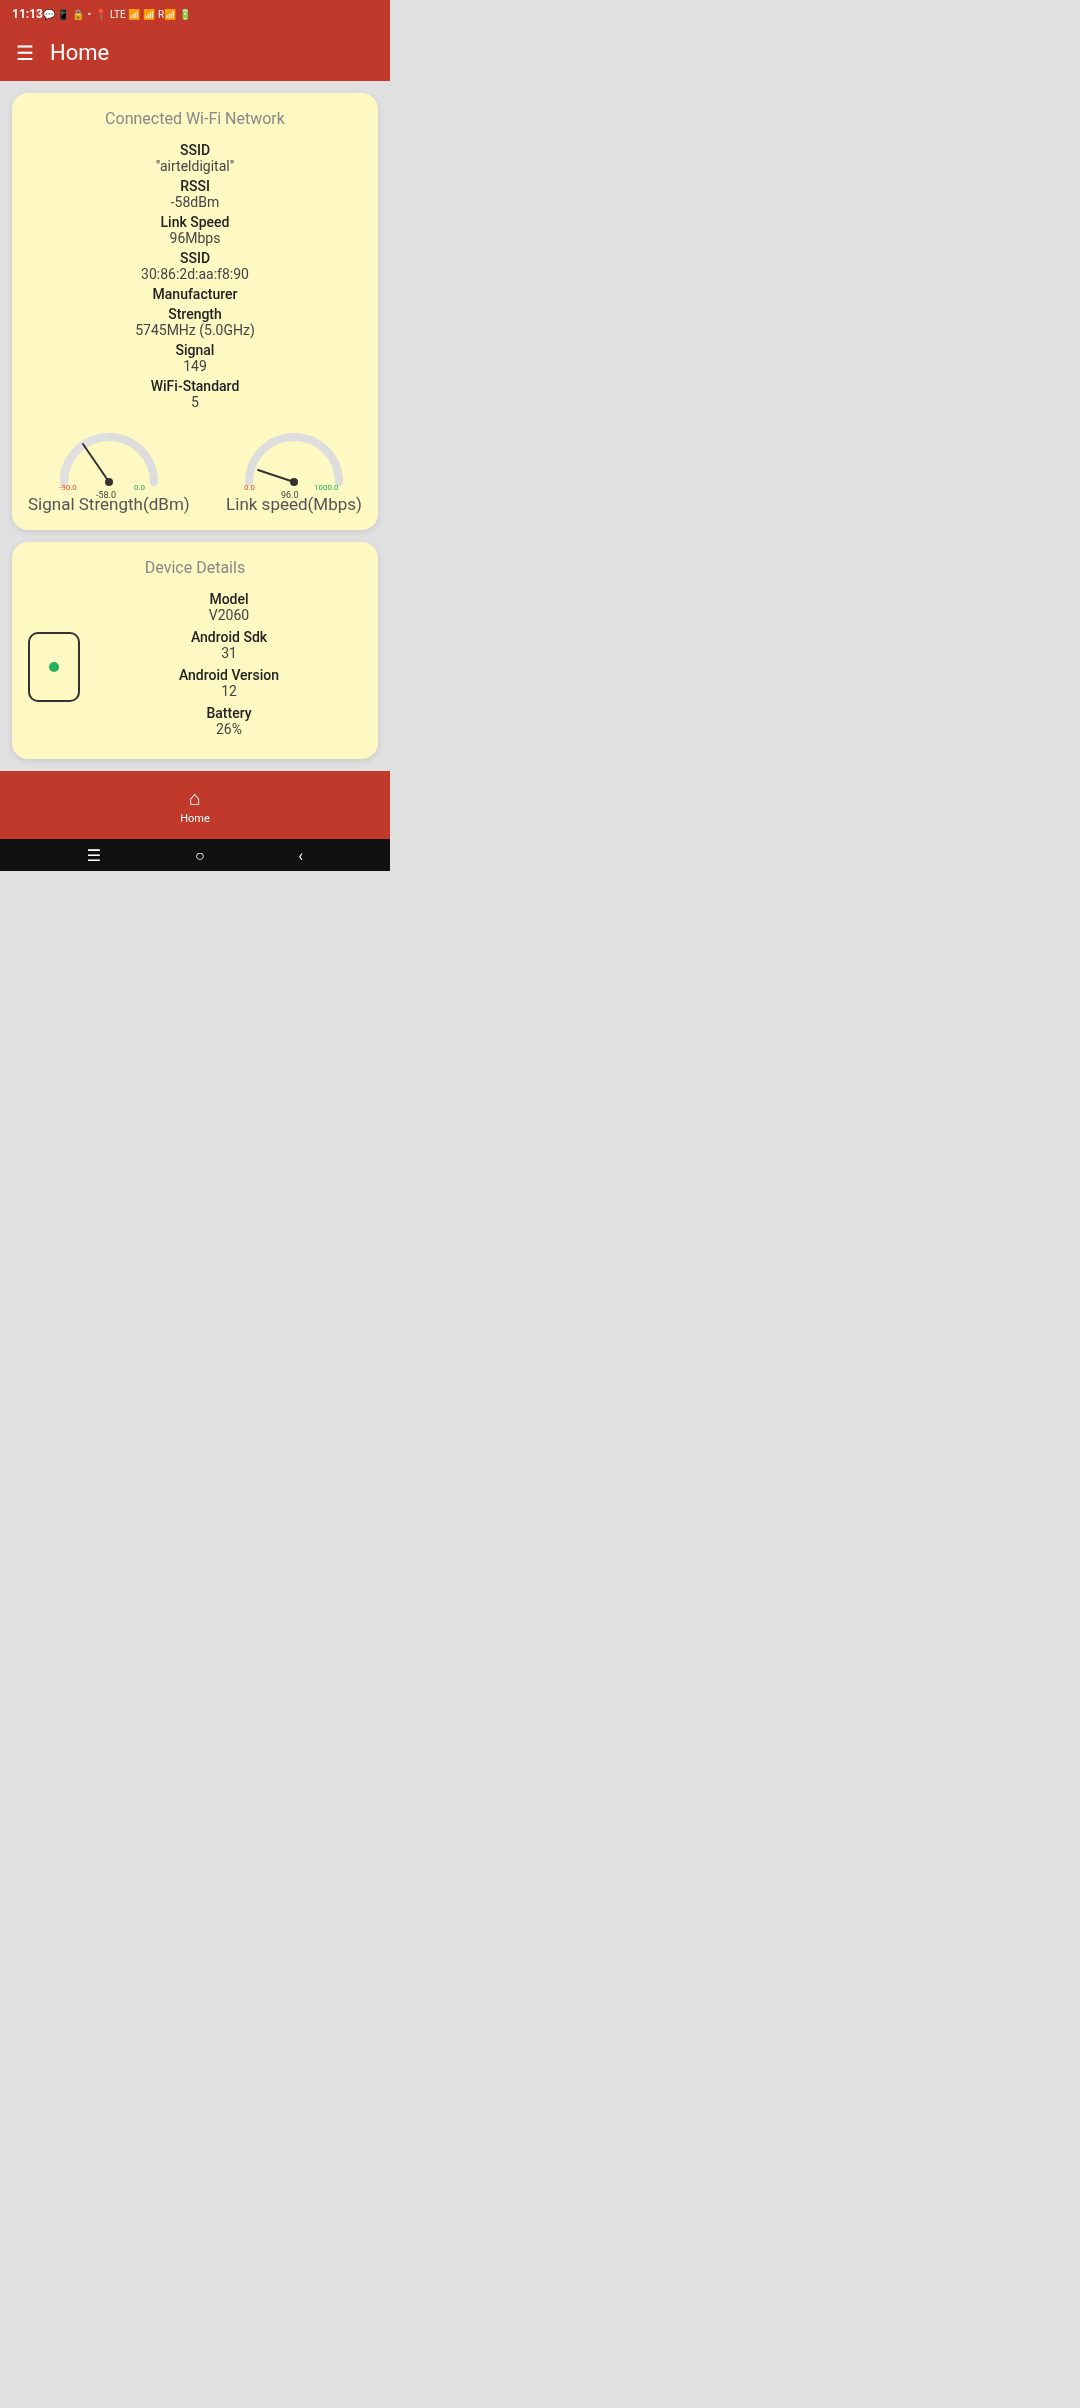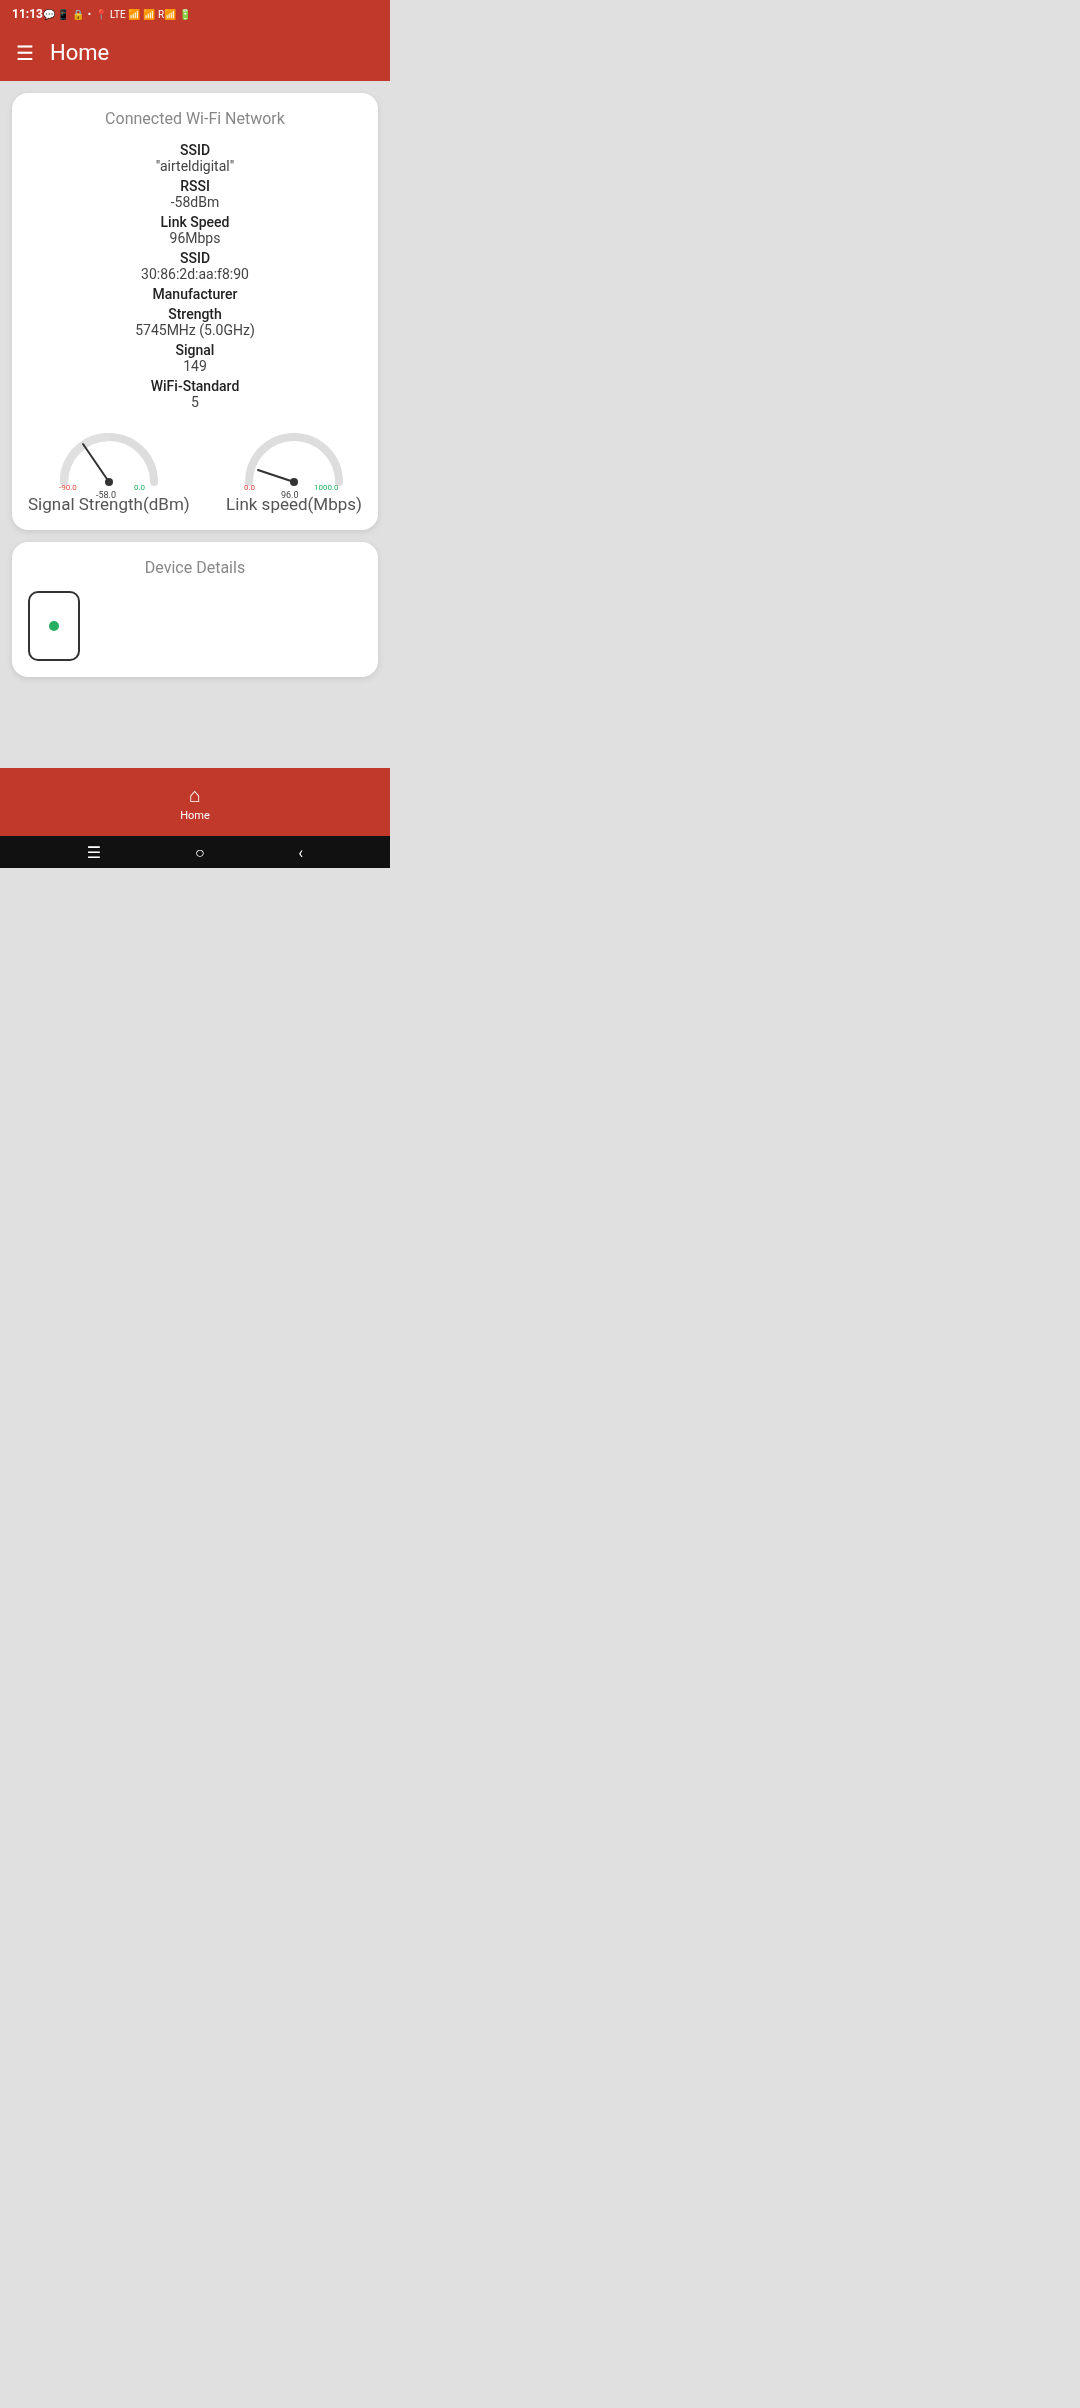--- a/index.html
+++ b/index.html
@@ -63,21 +63,21 @@
       flex: 1;
       padding: 12px;
       display: flex;
       flex-direction: column;
       gap: 12px;
       background: #e0e0e0;
     }
 
     
     .card {
-      background: #ffffff;
+      background: #fef9c3;
       border-radius: 16px;
       padding: 16px;
       box-shadow: 0 2px 6px rgba(0,0,0,0.1);
     }
     .card-title {
       color: #888;
       font-size: 16px;
       text-align: center;
       margin-bottom: 14px;
       font-weight: 400;
@@ -289,20 +289,38 @@
       </div>
     </div>
   </div>
 
   <div class="card">
     <div class="card-title">Device Details</div>
     <div class="device-row">
       <div class="phone-icon-wrapper">
         <div class="phone-dot"></div>
       </div>
+      <div class="device-info" id="device-fields">
+          <div class="info-row">
+            <span class="info-label">Model</span>
+            <span class="info-value">V2060</span>
+          </div>
+          <div class="info-row">
+            <span class="info-label">Android Sdk</span>
+            <span class="info-value">31</span>
+          </div>
+          <div class="info-row">
+            <span class="info-label">Android Version</span>
+            <span class="info-value">12</span>
+          </div>
+          <div class="info-row">
+            <span class="info-label">Battery</span>
+            <span class="info-value">26%</span>
+          </div>
+        </div>
     </div>
   </div>
 
 </div>
 
 <div class="bottom-nav">
   <div class="nav-item">
     <span class="nav-item-icon">⌂</span>
     <span class="nav-item-label">Home</span>
   </div>

